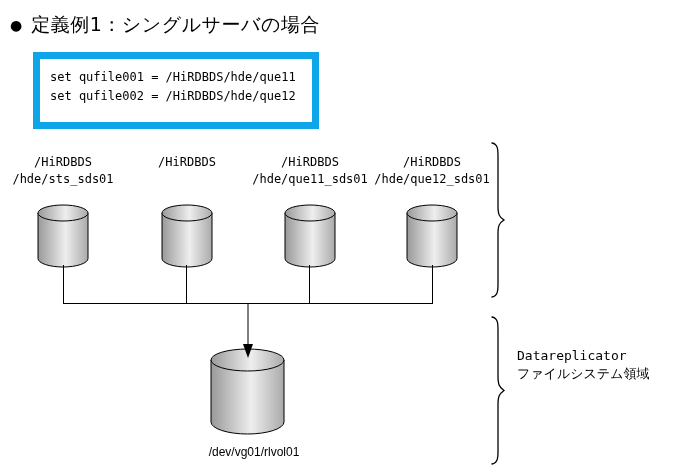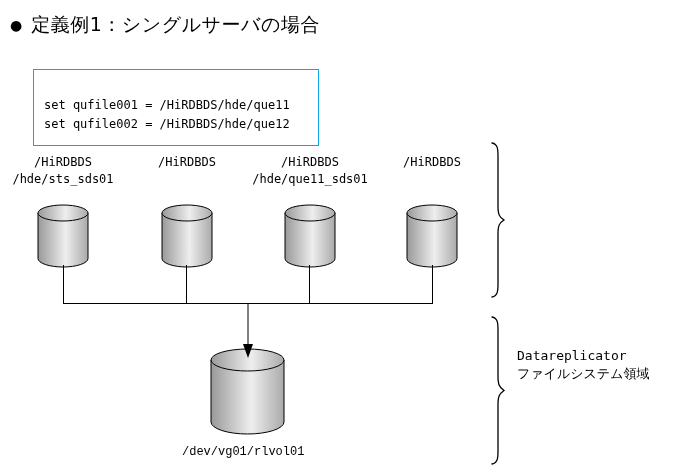--- a/index.html
+++ b/index.html
@@ -20,23 +20,22 @@
     left: 10px; top: 12px;
     display: flex; align-items: center; gap: 9px;
   }
   .bullet { font-size: 14px; line-height: 16px; }
   .title-text { font-size: 19px; letter-spacing: 0.5px; white-space: nowrap; }
 
   
   .code-box {
     left: 33px; top: 52px;
     width: 286px; height: 77px;
-    border: 1px solid #0ea5e9;
-    padding: 26px 0 0 10px;
-    margin-top: 17px;
+    border: 7px solid #0ea5e9;
+    padding: 9px 0 0 10px;
   }
   .code-line {
     font-family: "DejaVu Sans Mono", "Liberation Mono", monospace;
     font-size: 12px;
     line-height: 19px;
     white-space: pre;
   }
 
   
   .disk-label {
@@ -49,22 +48,23 @@
     white-space: nowrap;
   }
 
   
   .cyl-small { top: 204px; width: 52px; height: 64px; }
   .cyl-big   { left: 210px; top: 348px; width: 75px; height: 87px; }
 
   .overlay { left: 0; top: 0; width: 683px; height: 475px; pointer-events: none; }
 
   .big-label {
-    left: 182px; top: 445px; width: 156px;
-    font-family: Liberation Mono, monospace;
+    left: 176px; top: 445px; width: 156px;
+    text-align: center;
+    font-family: Liberation Sans, sans-serif;
     font-size: 12px;
     white-space: nowrap;
   }
 
   
   .annot {
     font-family: "DejaVu Sans Mono", "DejaVu Sans", "Liberation Sans", sans-serif;
     font-size: 13px;
     line-height: 18px;
     white-space: nowrap;
@@ -106,20 +106,21 @@
   </div>
   <div class="abs disk-label" style="left:105px">
     <div>/HiRDBDS</div>
   </div>
   <div class="abs disk-label" style="left:228px">
     <div>/HiRDBDS</div>
     <div>/hde/que11_sds01</div>
   </div>
   <div class="abs disk-label" style="left:350px">
     <div>/HiRDBDS</div>
+    <div>/hde/que12_sds01</div>
   </div>
 
   <svg class="abs cyl-small" style="left:37px" viewBox="0 0 52 64">
     <path d="M1,9 L1,54.5 A25,8.5 0 0 0 51,54.5 L51,9" fill="url(#cylg)" stroke="#000"></path>
     <ellipse cx="26" cy="9" rx="25" ry="8" fill="url(#cylg)" stroke="#000"></ellipse>
   </svg>
   <svg class="abs cyl-small" style="left:161px" viewBox="0 0 52 64">
     <path d="M1,9 L1,54.5 A25,8.5 0 0 0 51,54.5 L51,9" fill="url(#cylg)" stroke="#000"></path>
     <ellipse cx="26" cy="9" rx="25" ry="8" fill="url(#cylg)" stroke="#000"></ellipse>
   </svg>

